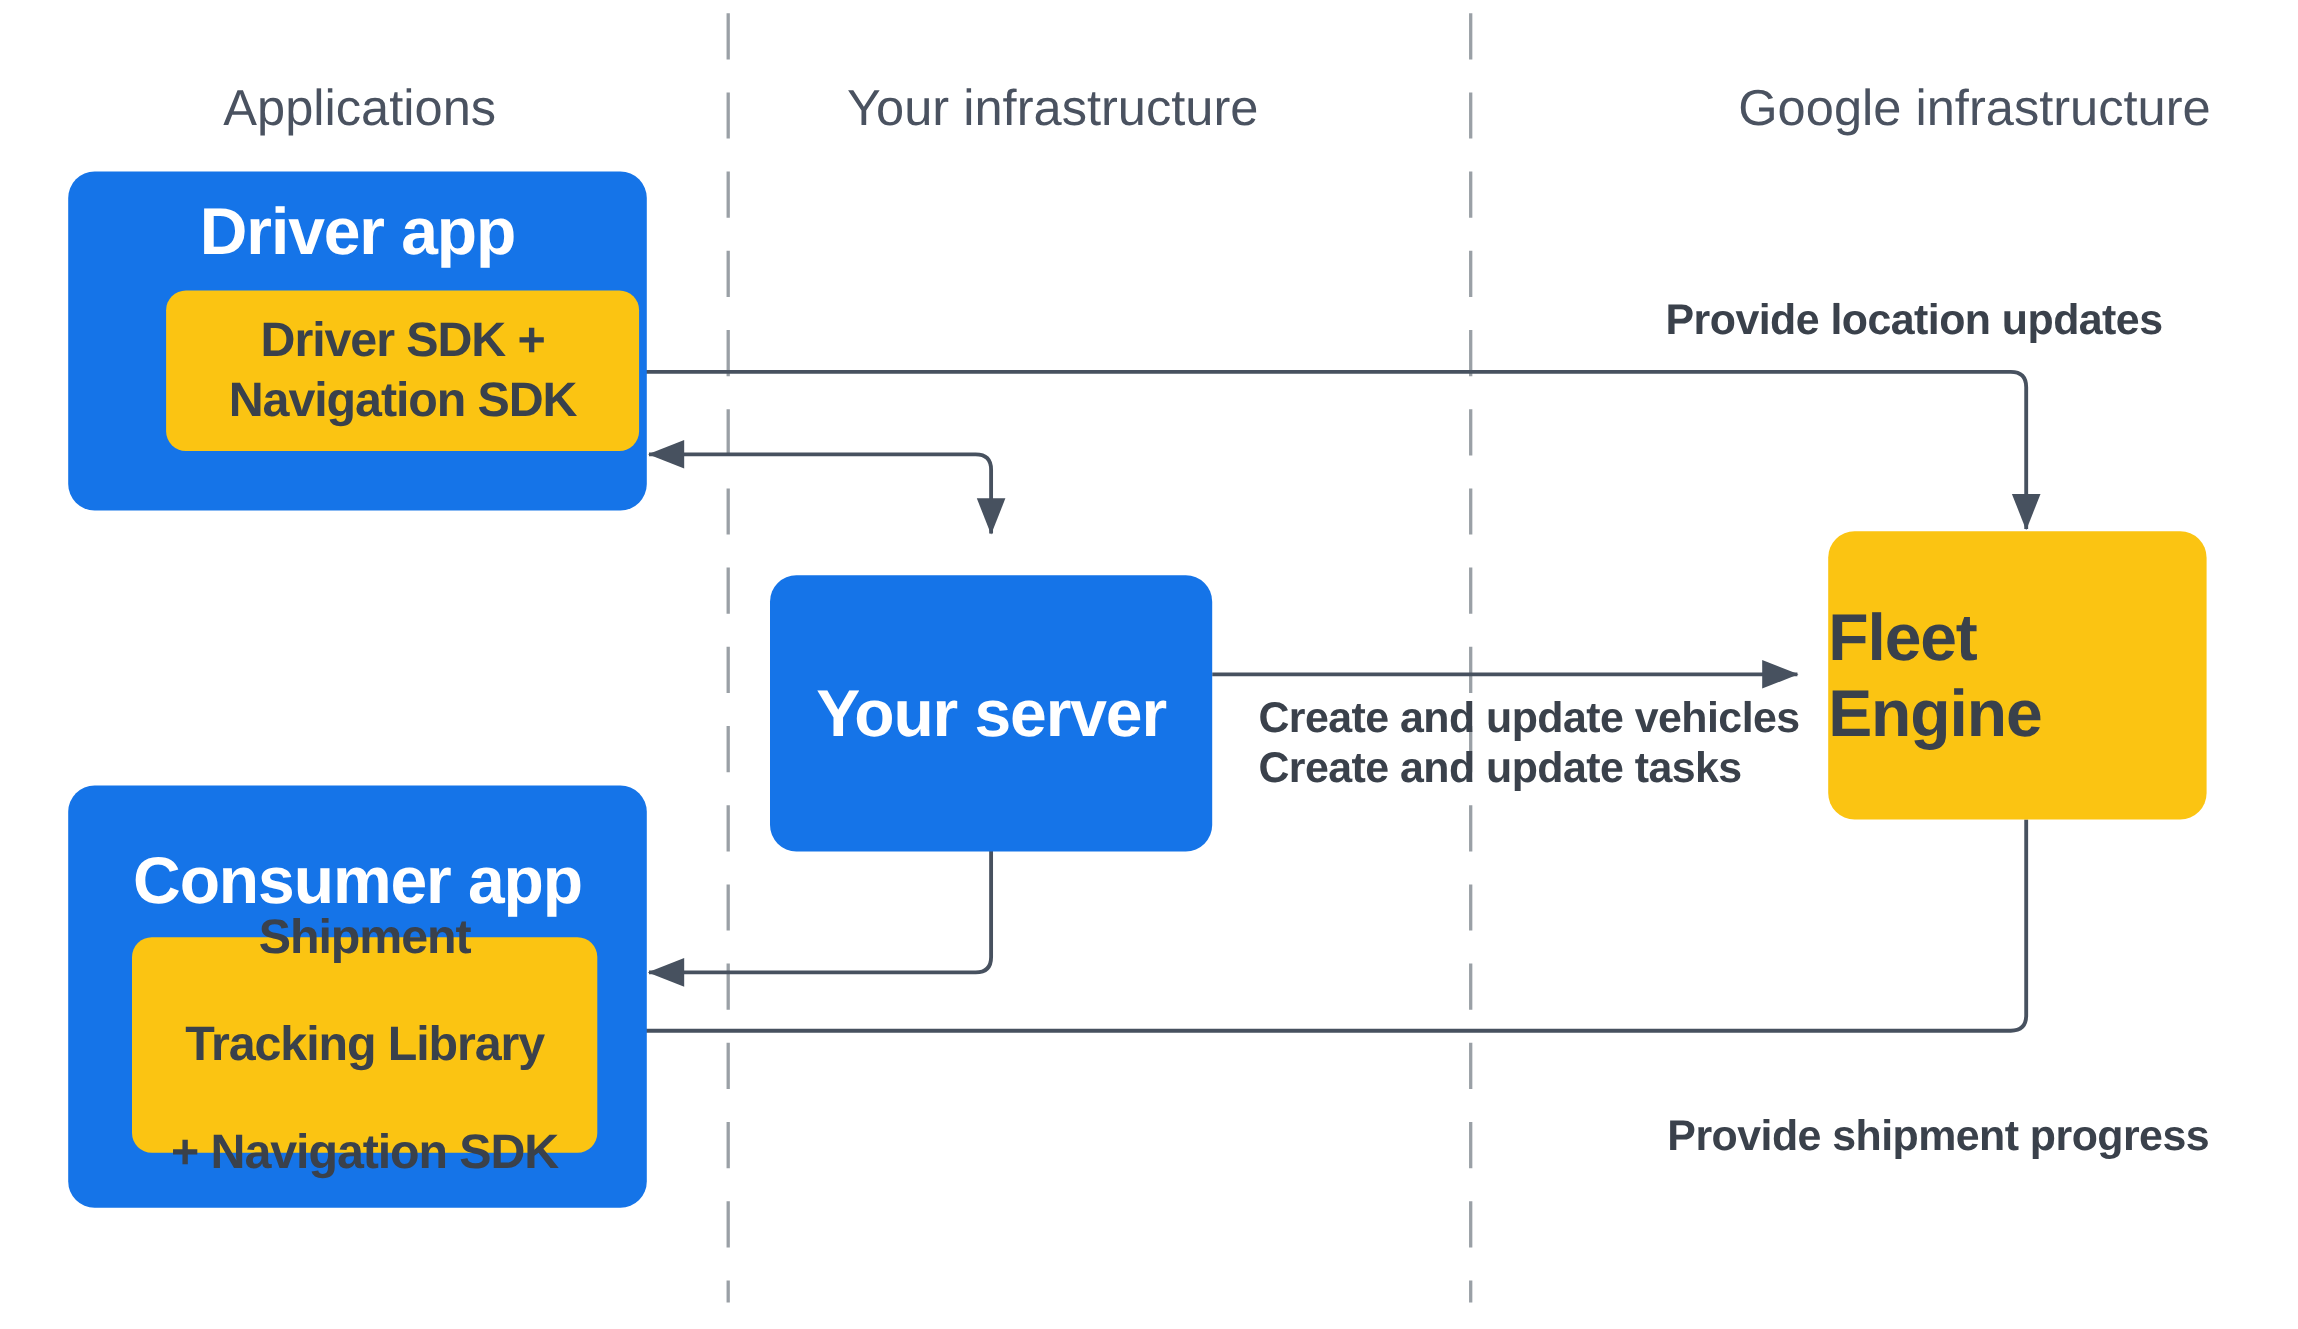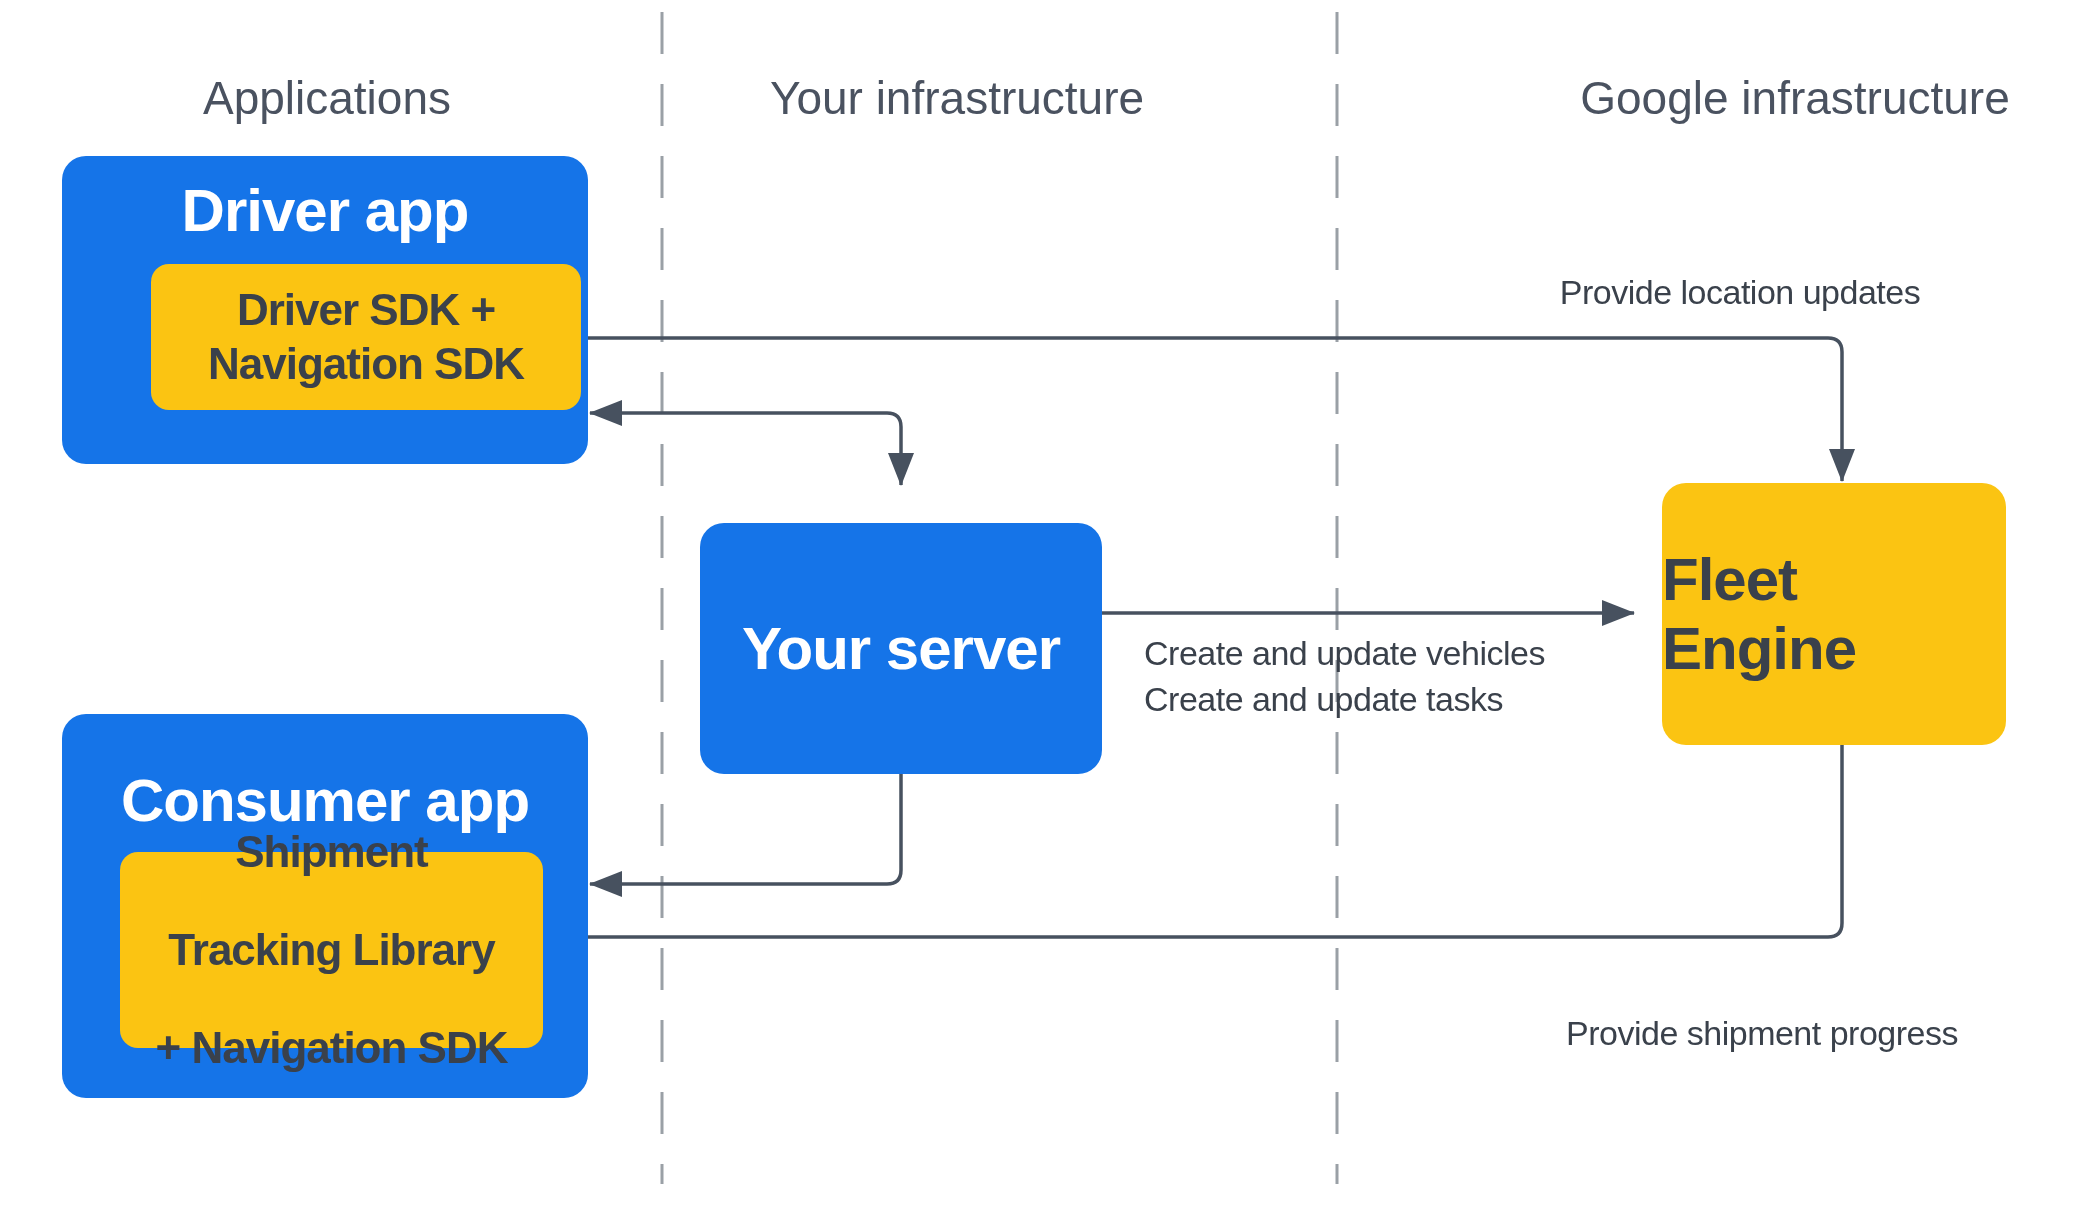--- a/index.html
+++ b/index.html
@@ -37,21 +37,21 @@
     text-align:center;letter-spacing:-1px;
   }
   .node-box{
     position:absolute;border-radius:24px;
     display:flex;align-items:center;justify-content:center;
     font-weight:bold;letter-spacing:-1px;
   }
   .node-box.server{background:var(--blue);color:var(--white_text);font-size:60px;}
   .node-box.fleet{background:var(--yellow);color:var(--dark_text);font-size:60px;}
   .edge-label{
-    position:absolute;font-weight:normal;font-size:34px;color:var(--dark_text);
+    position:absolute;font-weight:bold;font-size:39px;color:var(--dark_text);
     line-height:46px;letter-spacing:-0.5px;
   }
   .edge-label.centered{width:620px;text-align:center;}
 </style>
 </head>
 <body>
 
 <div class="canvas">
 
   <svg class="wires" viewBox="0 0 2089 1208">

